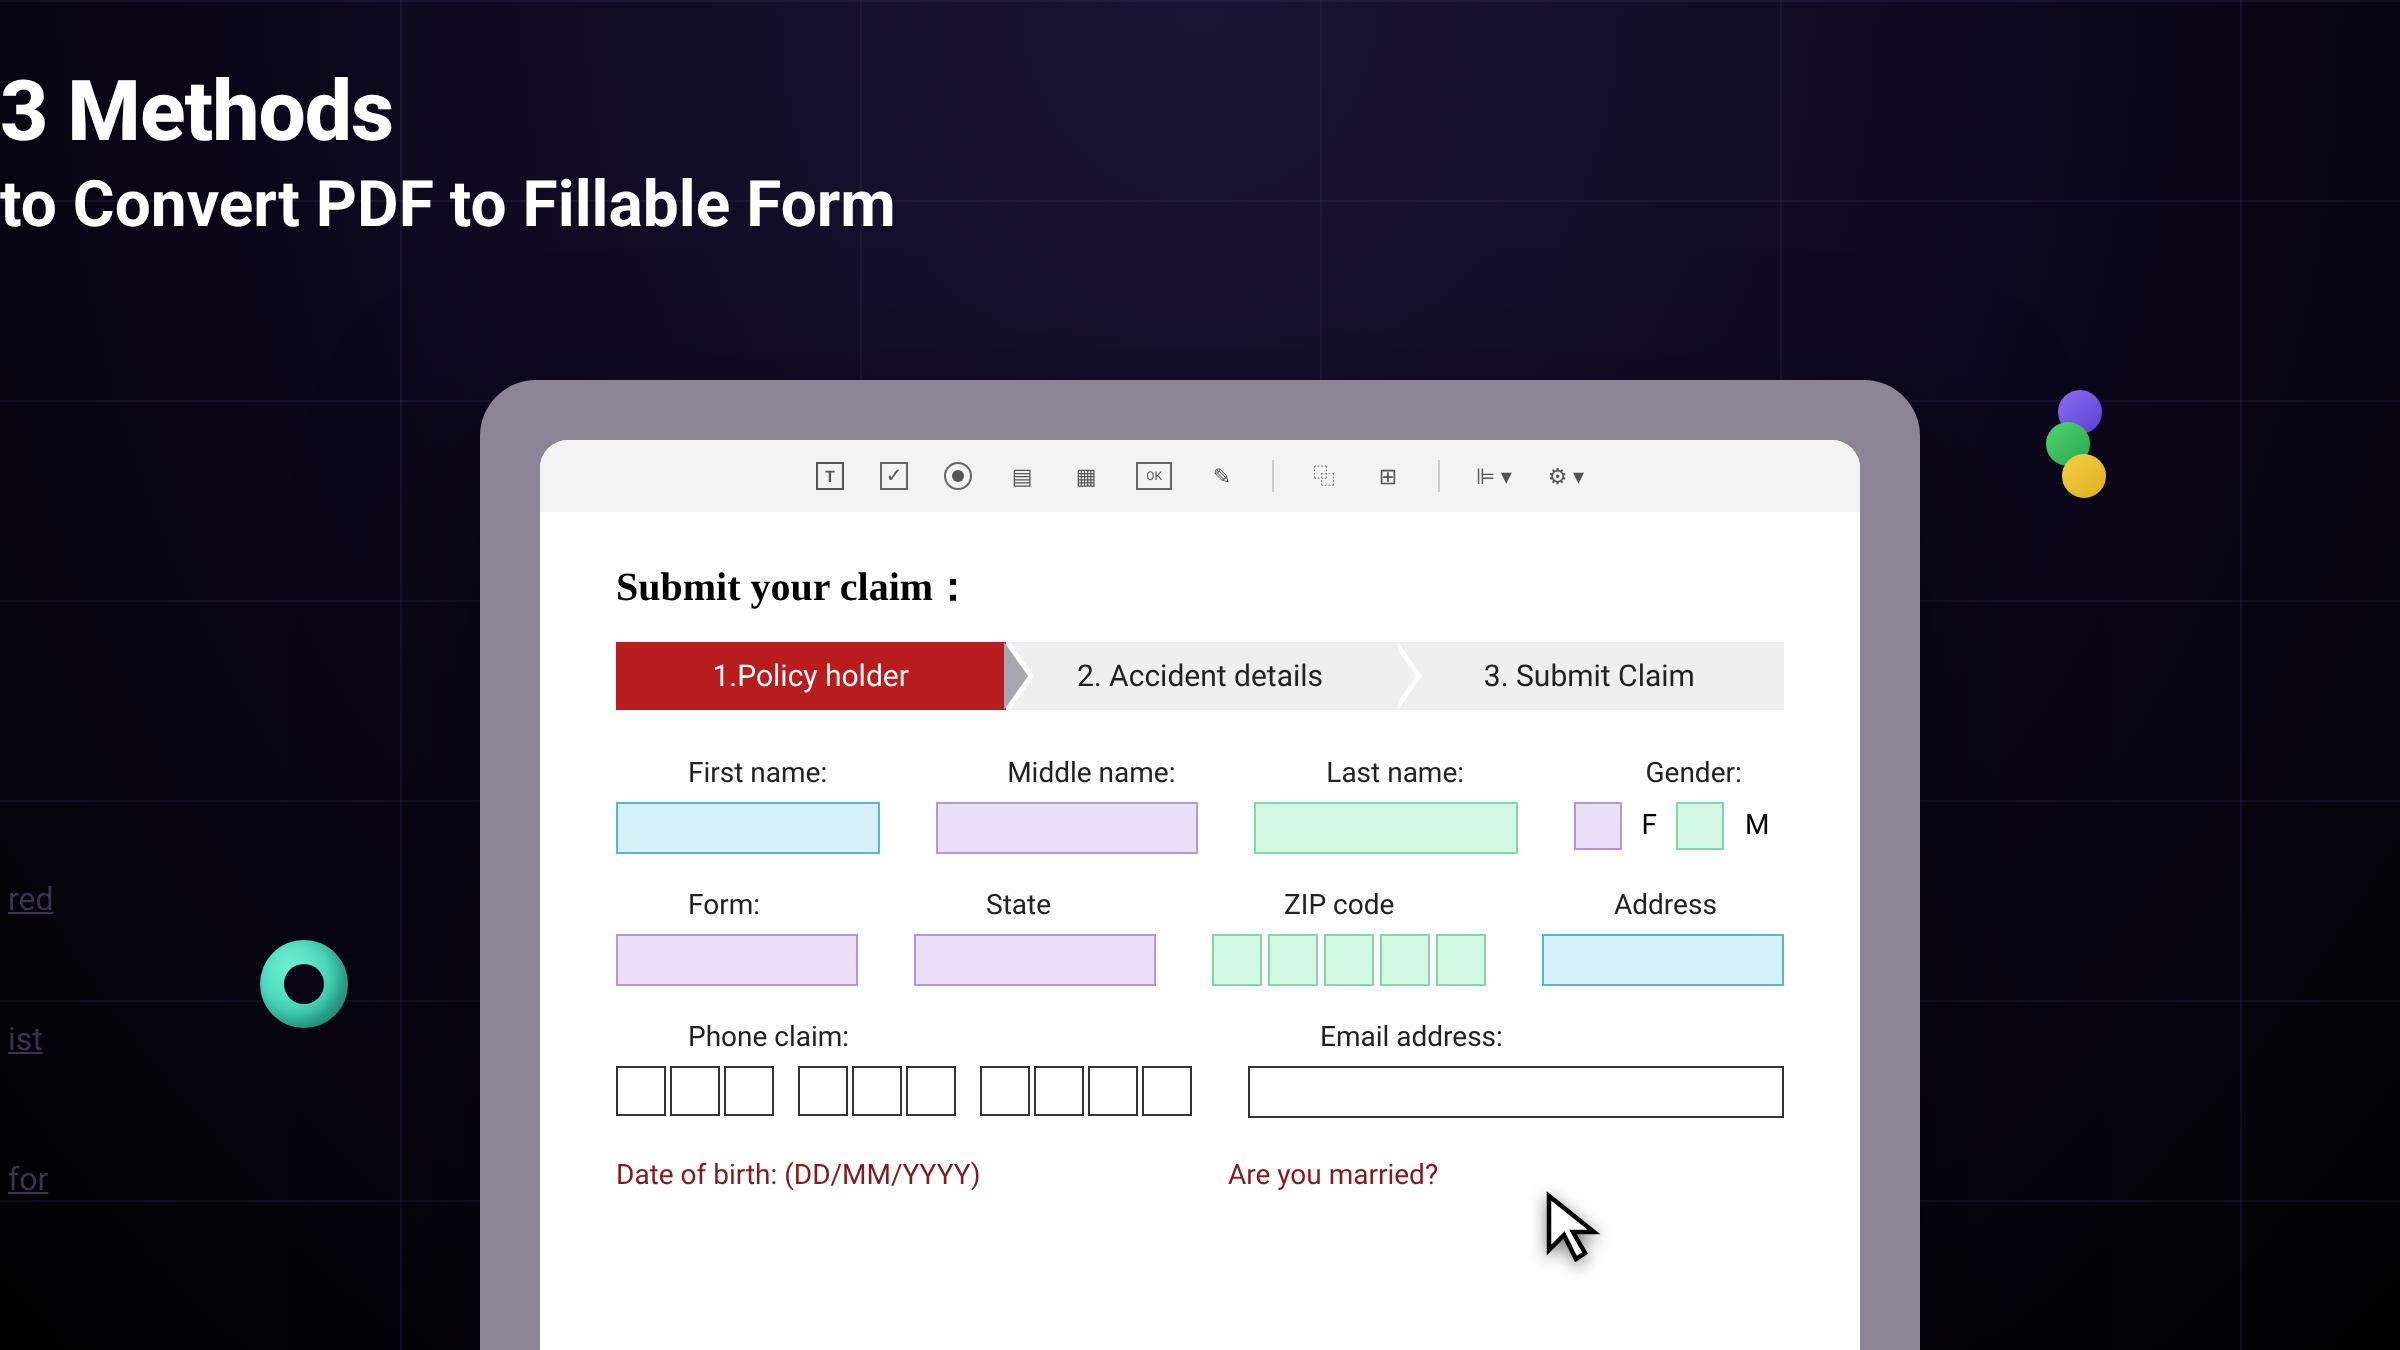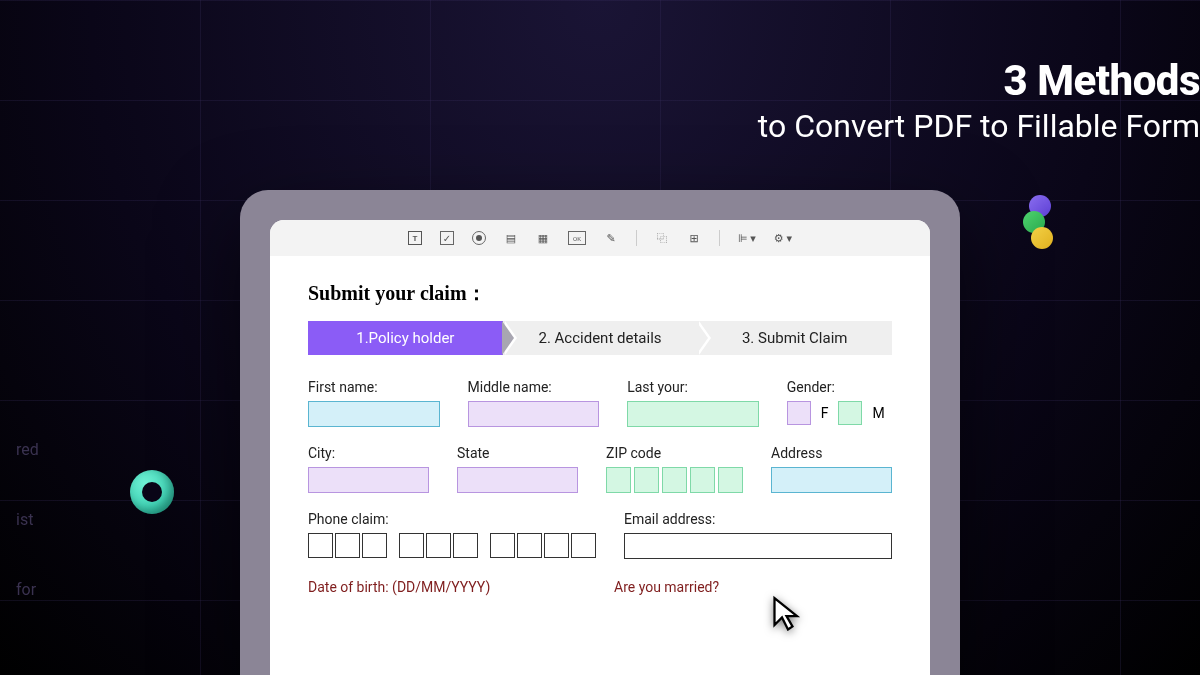--- a/index.html
+++ b/index.html
@@ -15,32 +15,32 @@
   position: absolute;
   inset: 0;
   background-image:
     linear-gradient(rgba(60,50,100,0.25) 1px, transparent 1px),
     linear-gradient(90deg, rgba(60,50,100,0.25) 1px, transparent 1px);
   background-size: 230px 100px;
   background-position: -30px 0;
 }
 .title {
   position: relative;
-  text-align: right;
-  padding-top: 56px;
+  text-align: left;
+  padding-top: 32px;
   color: #fff;
 }
 .title h1 {
   font-size: 42px;
   font-weight: 800;
   letter-spacing: -0.5px;
 }
 .title h2 {
   font-size: 32px;
-  font-weight: 400;
+  font-weight: 700;
   margin-top: 2px;
 }
 .tablet {
   position: absolute;
   left: 240px;
   top: 190px;
   width: 720px;
   height: 560px;
   background: #8b8596;
   border-radius: 28px;
@@ -63,36 +63,36 @@
   gap: 18px;
   color: #555;
   font-size: 11px;
 }
 .toolbar .tb { width: 14px; height: 14px; display: flex; align-items: center; justify-content: center; border: 1px solid #666; }
 .toolbar .sep { width: 1px; height: 16px; background: #ccc; }
 .form-area { padding: 24px 38px; color: #000; }
 .form-title { font-family: Georgia, serif; font-size: 20px; font-weight: 700; margin-bottom: 14px; }
 .steps { display: flex; height: 34px; margin-bottom: 24px; }
 .step { flex: 1; display: flex; align-items: center; justify-content: center; font-size: 15px; position: relative; background: #efefef; color: #222; }
-.step.active { background: #8b5cf6; color: #fff; }
+.step.active { background: #b91c1c; color: #fff; }
 .step::after {
   content: ""; position: absolute; right: -11px; top: 0; width: 0; height: 0;
   border-top: 17px solid transparent; border-bottom: 17px solid transparent;
   border-left: 12px solid #efefef; z-index: 2;
 }
 .step.active::after { border-left-color: #a8a6b1; }
 .step::before {
   content: ""; position: absolute; right: -14px; top: 0; width: 0; height: 0;
   border-top: 17px solid transparent; border-bottom: 17px solid transparent;
   border-left: 12px solid #fff; z-index: 1;
 }
 .step:last-child::after, .step:last-child::before { display: none; }
 .row { display: flex; gap: 28px; margin-bottom: 18px; }
 .field { flex: 1; }
-.field label { display: block; font-size: 14px; margin-bottom: 6px; color: #222; }
+.field label { display: block; font-size: 14px; margin-bottom: 6px; color: #222; margin-left: 36px; }
 .input { height: 26px; border: 1.5px solid; width: 100%; }
 .input.blue { background: #d4f0f9; border-color: #5ab5d1; }
 .input.purple { background: #ece0f9; border-color: #b895e0; }
 .input.green { background: #d4f7e3; border-color: #7fd9a8; }
 .input.white { background: #fff; border-color: #333; }
 .gender-group { display: flex; gap: 10px; align-items: center; }
 .gender-box { width: 24px; height: 24px; border: 1.5px solid; }
 .gender-box.purple { background: #ece0f9; border-color: #b895e0; }
 .gender-box.green { background: #d4f7e3; border-color: #7fd9a8; }
 .gender-label { font-size: 14px; }
@@ -119,21 +119,21 @@
 }
 .deco-squiggle {
   position: absolute; right: 135px; top: 195px;
   width: 50px; height: 60px;
 }
 .deco-squiggle .s1 { position: absolute; width: 22px; height: 22px; border-radius: 50%; background: linear-gradient(135deg,#8b6ff0,#5d3fd4); top: 0; left: 14px; }
 .deco-squiggle .s2 { position: absolute; width: 22px; height: 22px; border-radius: 50%; background: linear-gradient(135deg,#4fd670,#2aa84d); top: 16px; left: 8px; }
 .deco-squiggle .s3 { position: absolute; width: 22px; height: 22px; border-radius: 50%; background: linear-gradient(135deg,#f5d347,#e0b020); top: 32px; left: 16px; }
 .label-only { font-size: 14px; color: #7f1d1d; }
 .side-text { position: absolute; left: 0; color: #3a3250; font-size: 16px; line-height: 70px; }
-.side-text div { padding-left: 16px; }
+.side-text div { padding-left: 4px; text-decoration: underline; }
 </style>
 </head>
 <body>
 
 <div class="grid-lines"></div>
 
 <div class="side-text" style="top:415px">
   <div>red</div>
   <div>ist</div>
   <div>for</div>
@@ -183,38 +183,38 @@
       <div class="row">
         <div class="field">
           <label>First name:</label>
           <div class="input blue"></div>
         </div>
         <div class="field">
           <label>Middle name:</label>
           <div class="input purple"></div>
         </div>
         <div class="field">
-          <label>Last your:</label>
+          <label>Last name:</label>
           <div class="input green"></div>
         </div>
         <div class="field" style="flex:0.8">
           <label>Gender:</label>
           <div class="gender-group">
             <div class="gender-box purple"></div>
             <span class="gender-label">F</span>
             <div class="gender-box green"></div>
             <span class="gender-label">M</span>
           </div>
         </div>
       </div>
 
 
       <div class="row">
         <div class="field">
-          <label>City:</label>
+          <label>Form:</label>
           <div class="input purple"></div>
         </div>
         <div class="field">
           <label>State</label>
           <div class="input purple"></div>
         </div>
         <div class="field">
           <label>ZIP code</label>
           <div class="zip-boxes">
             <div class="box"></div>

